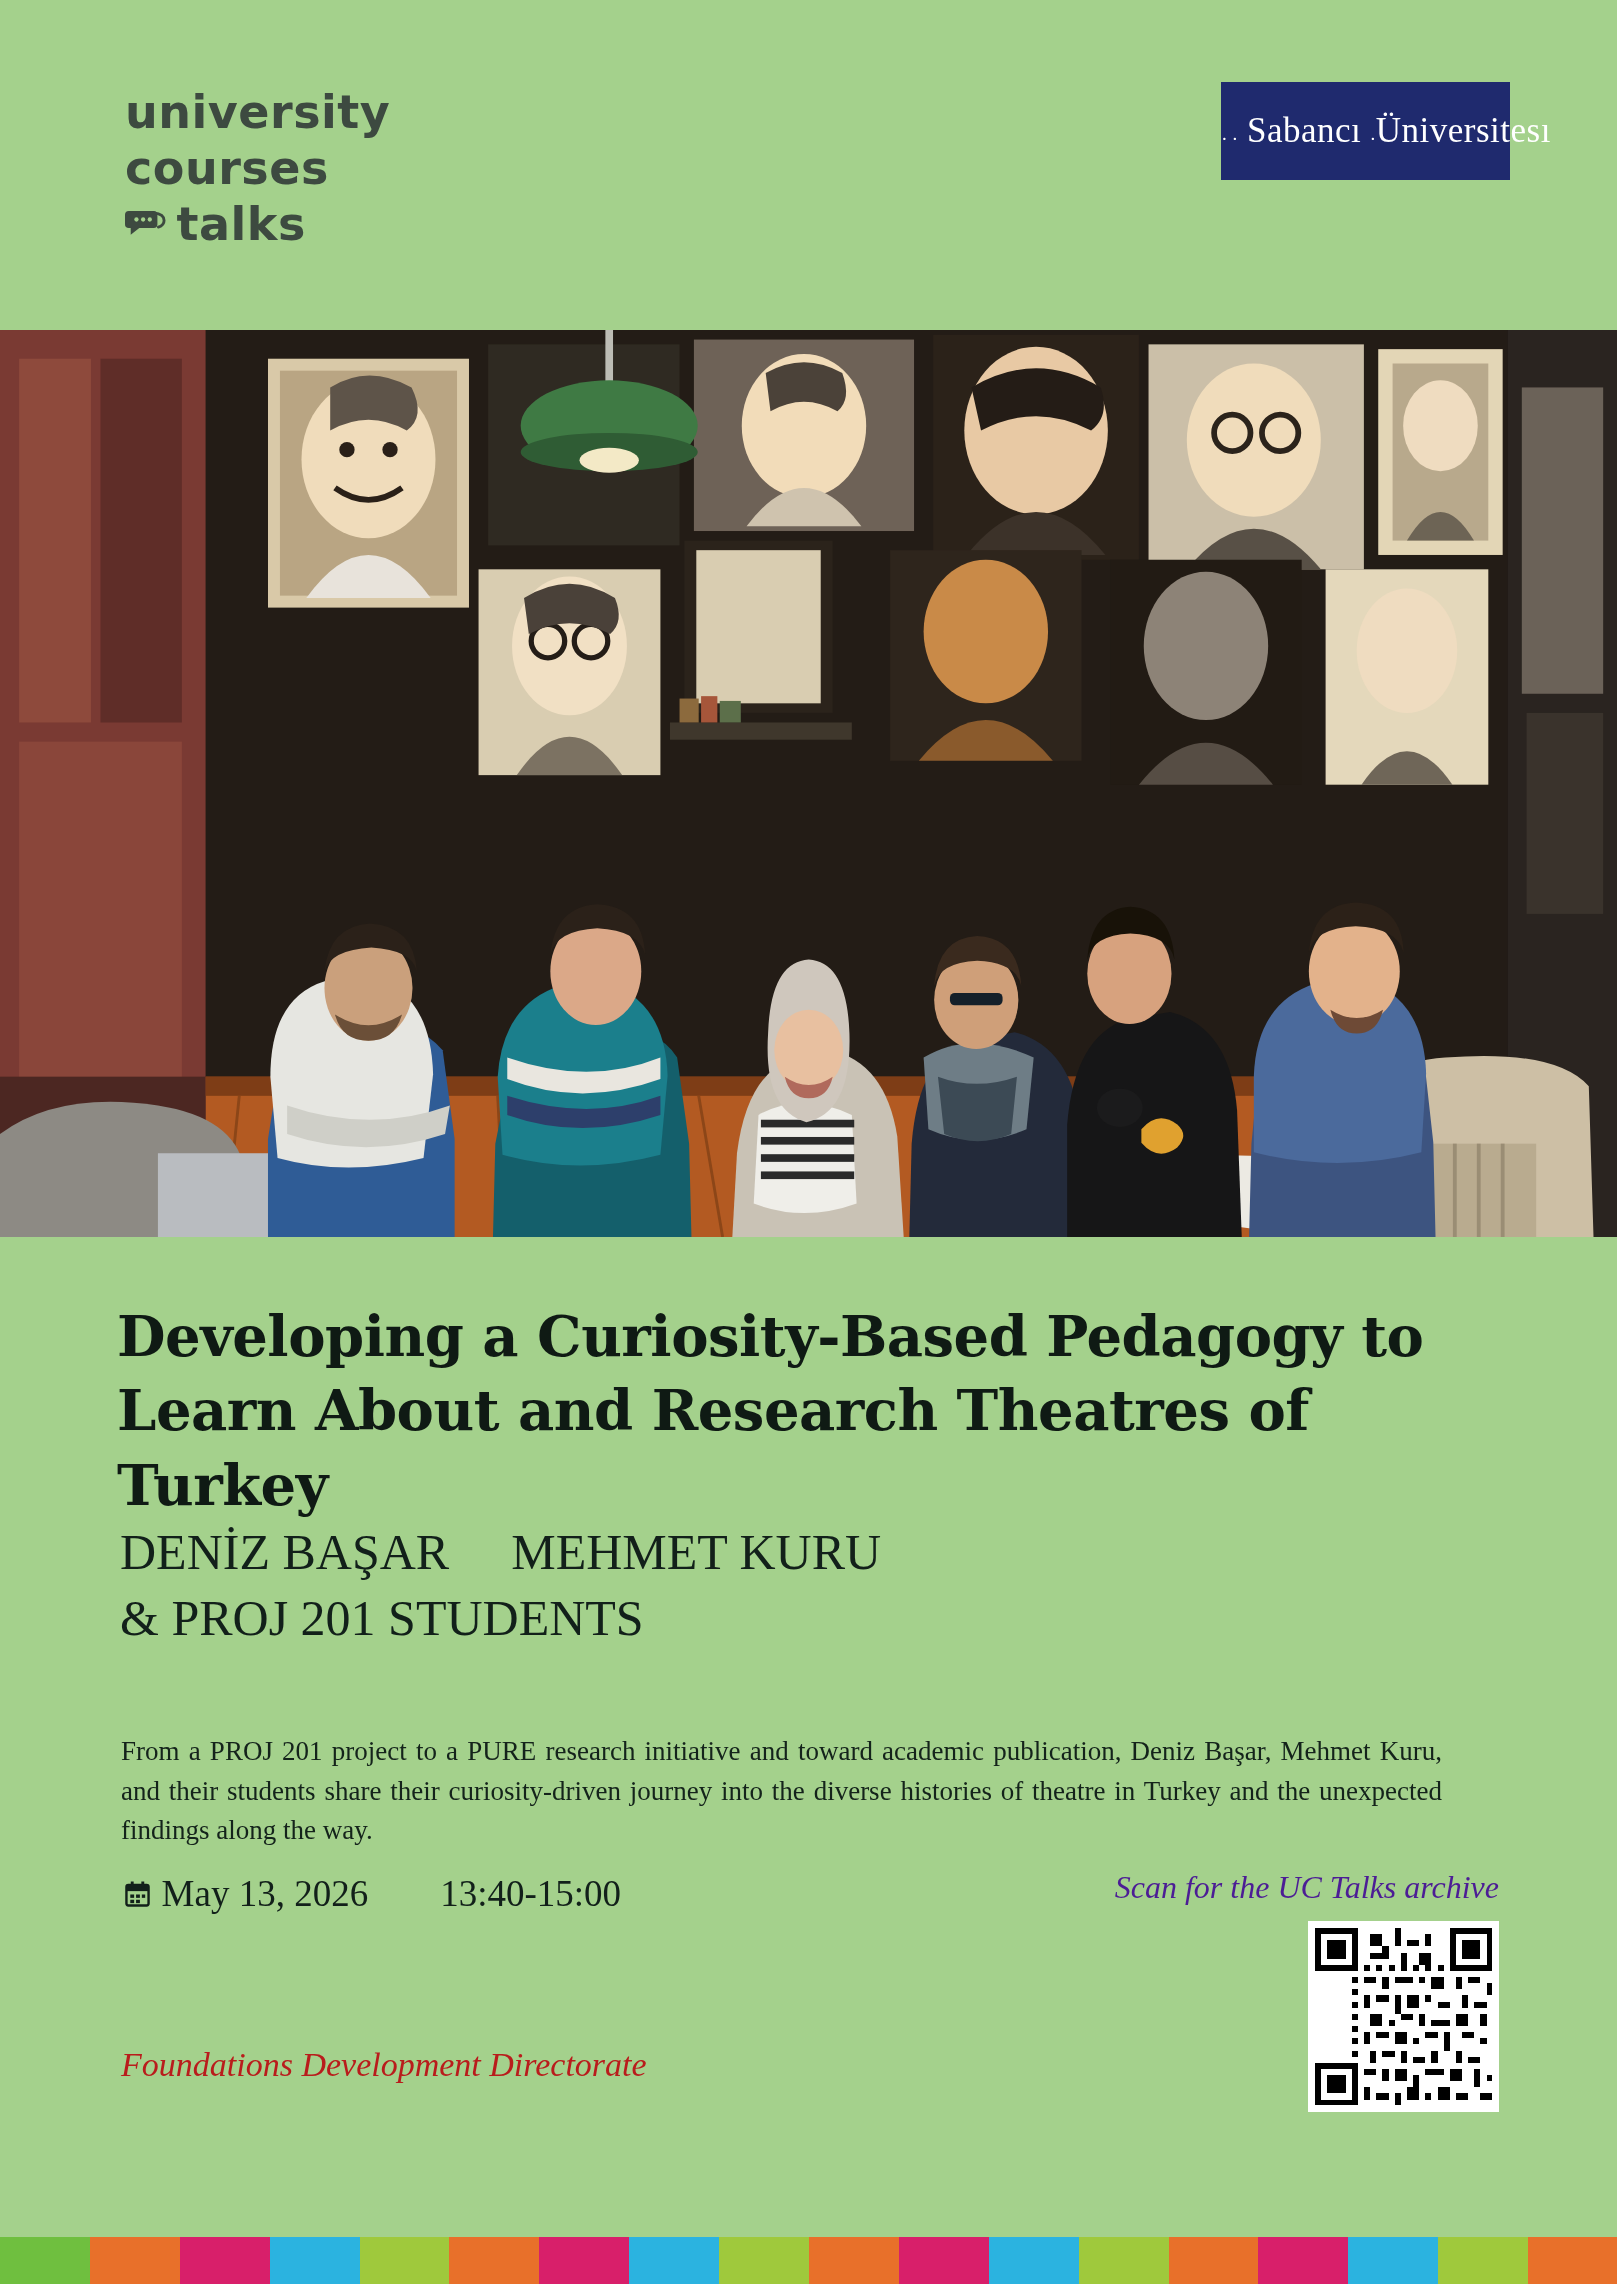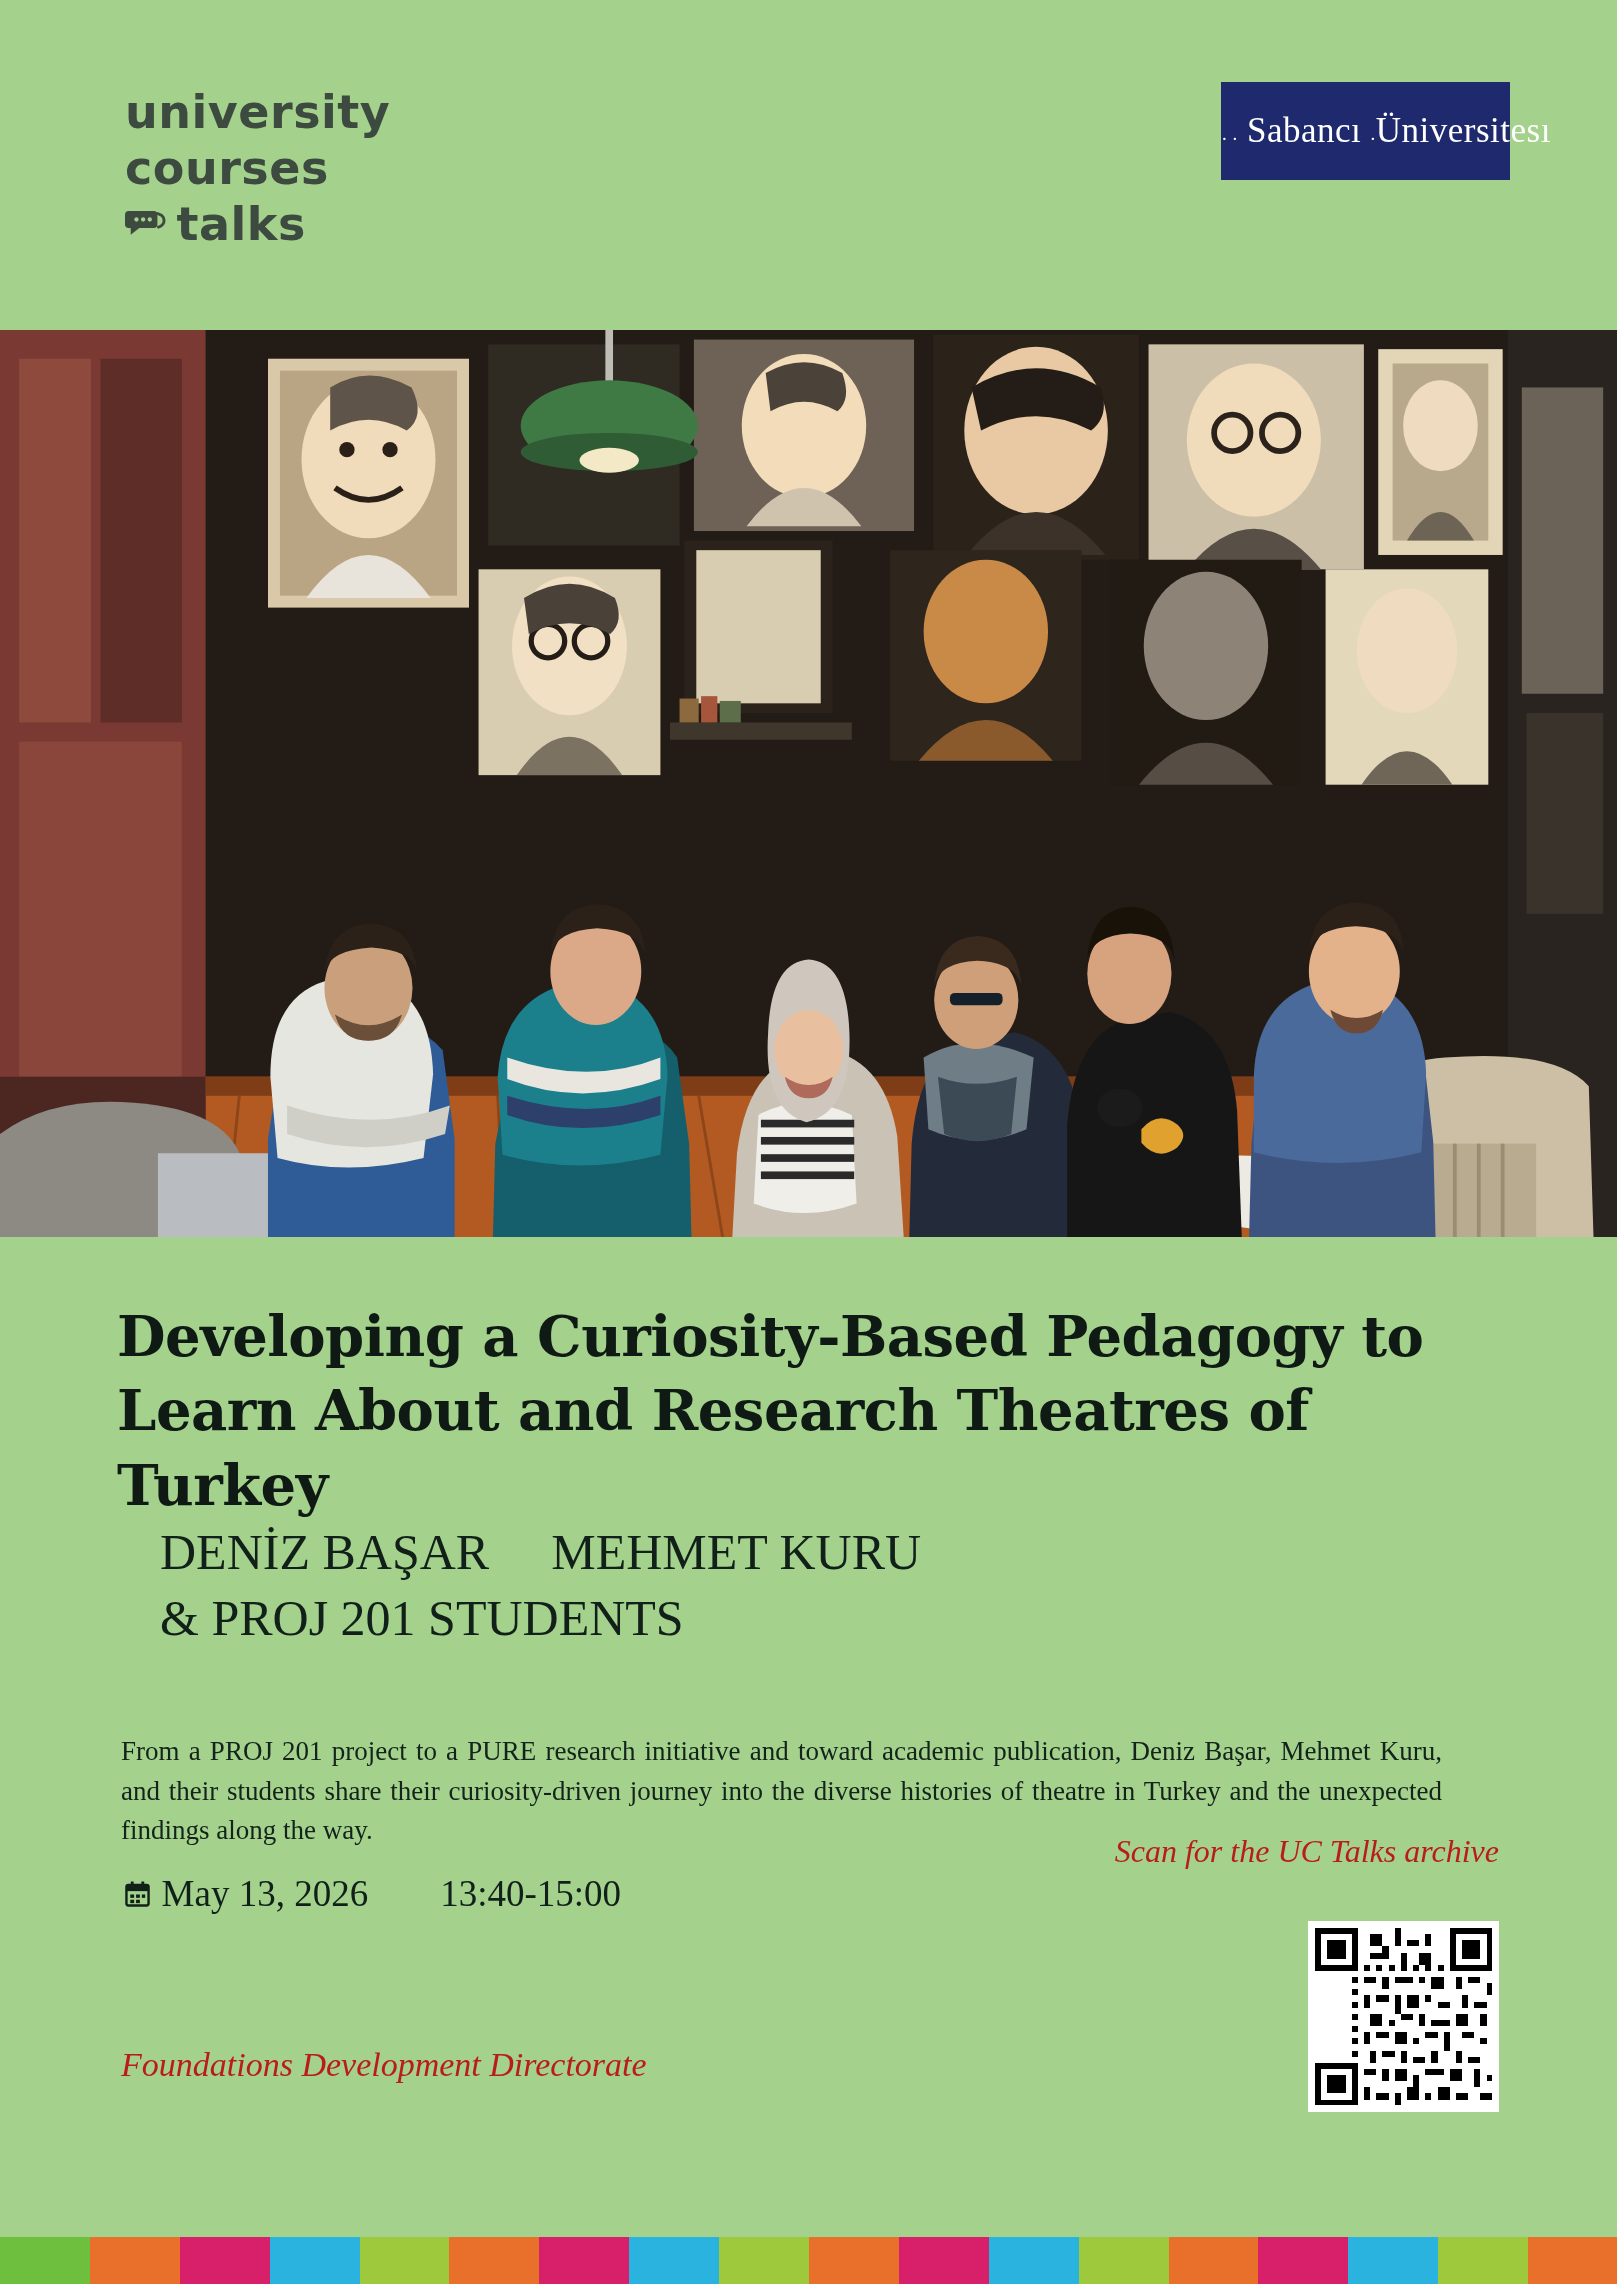--- a/index.html
+++ b/index.html
@@ -124,21 +124,20 @@
   }
   .speakers {
     position: absolute;
     left: 120px;
     top: 282px;
     width: 1388px;
     font-family: "Liberation Serif", serif;
     font-size: 50px;
     line-height: 1.32;
     color: #12201a;
-    margin-left: 40px;
   }
   .speakers .sp-gap { display:inline-block; width: 62px; }
 
   .abstract {
     position: absolute;
     left: 121px;
     top: 495px;
     width: 1321px;
     font-family: "Liberation Serif", serif;
     font-size: 27px;
@@ -177,25 +176,25 @@
     top: 809px;
     font-family: "Liberation Serif", serif;
     font-style: italic;
     font-size: 34px;
     color: #b91c1c;
   }
 
   .qr-caption {
     position: absolute;
     right: 119px;
-    top: 596px;
+    top: 632px;
     font-family: "Liberation Serif", serif;
     font-style: italic;
     font-size: 32px;
-    color: #b91c1c;
+    color: #4c1d95;
     white-space: nowrap;
   }
   .qr-box {
     position: absolute;
     right: 119px;
     top: 684px;
     width: 191px;
     height: 191px;
     background: #ffffff;
     padding: 6.7px;

